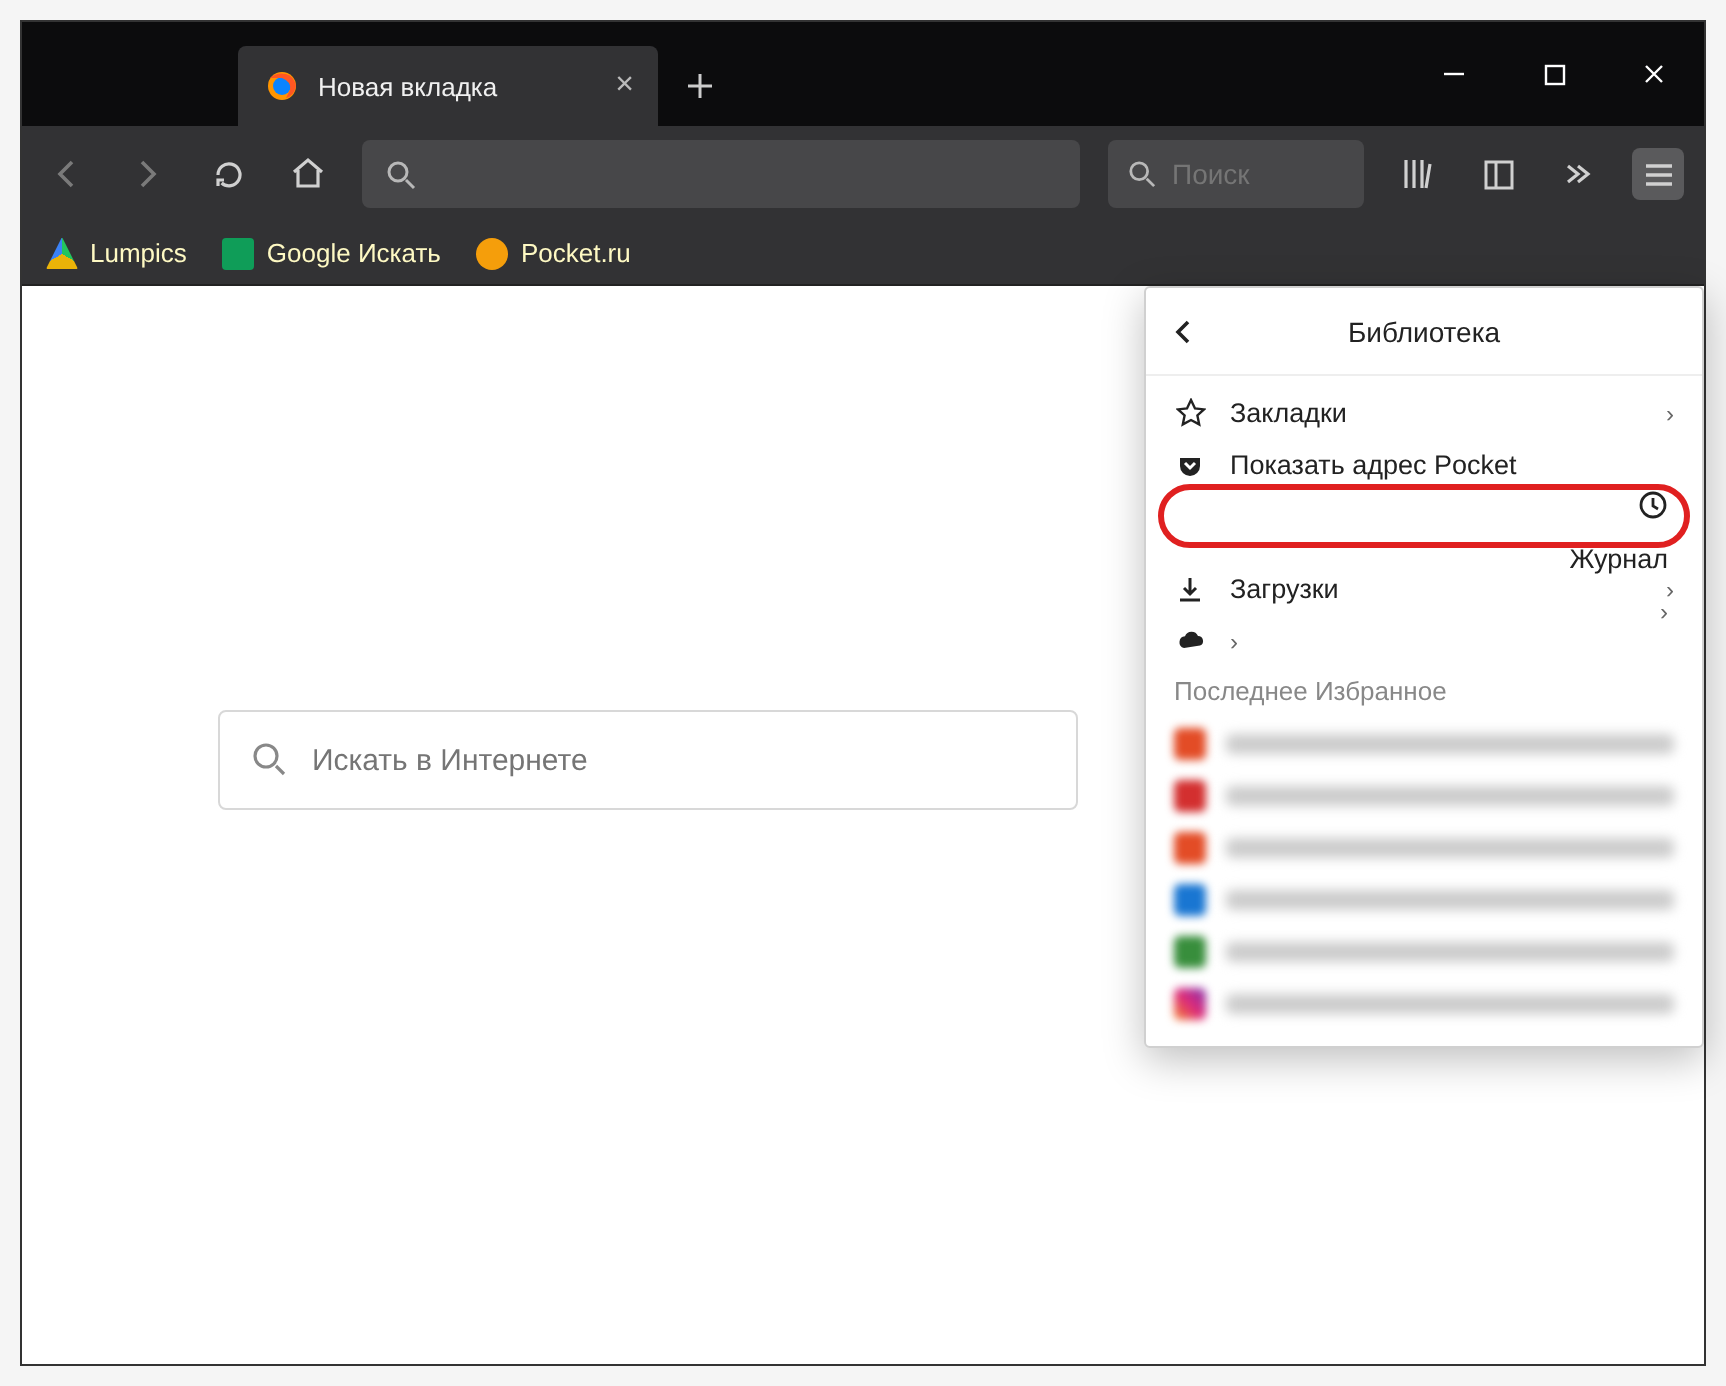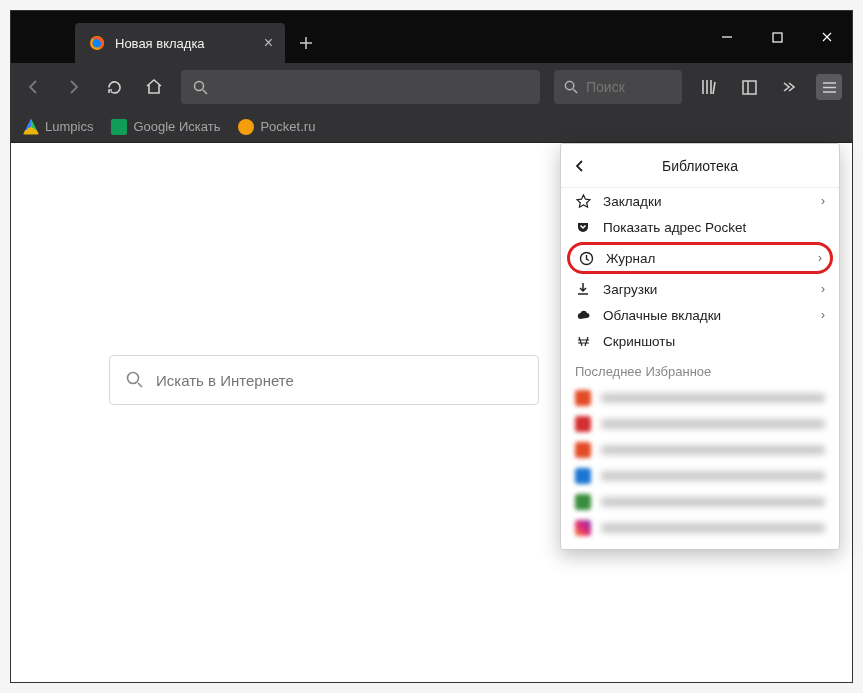--- a/index.html
+++ b/index.html
@@ -1,48 +1,48 @@
 <!DOCTYPE html>
 <html><head>
   <meta charset="utf-8">
   <style>
     * { margin: 0; padding: 0; box-sizing: border-box; font-family: -apple-system, "Segoe UI", Arial, sans-serif; }
     body { background: #f5f5f5; width: 863px; height: 693px; position: relative; overflow: hidden; }
     .window { position: absolute; top: 10px; left: 10px; width: 843px; height: 673px; background: #fff; border: 1px solid #333; display: flex; flex-direction: column; }
     .titlebar { height: 52px; background: #0c0c0d; display: flex; align-items: stretch; color: #e8e8e8; }
-    .tab { display: flex; align-items: center; background: #323234; margin-top: 12px; padding: 0 12px 0 14px; gap: 10px; border-top-left-radius: 4px; border-top-right-radius: 4px; min-width: 210px; }
+    .tab { display: flex; align-items: center; background: #323234; margin-top: 12px; padding: 0 12px 0 14px; gap: 10px; border-top-left-radius: 4px; border-top-right-radius: 4px; min-width: 210px; margin-left: 44px; }
     .tab-title { font-size: 13px; flex: 1; color: #f0f0f0; }
     .tab-close { color: #bbb; font-size: 16px; }
     .new-tab { display: flex; align-items: center; padding: 0 14px; color: #ccc; margin-top: 12px; }
     .wincontrols { margin-left: auto; display: flex; }
     .wc { width: 50px; display: flex; align-items: center; justify-content: center; color: #fff; }
     .toolbar { height: 48px; background: #323234; display: flex; align-items: center; padding: 0 10px; gap: 14px; }
     .tbtn { width: 26px; height: 26px; display: flex; align-items: center; justify-content: center; color: #d0d0d0; border-radius: 4px; }
     .tbtn.dis { color: #7a7a7a; }
     .urlbar { flex: 1; height: 34px; background: #474749; border-radius: 4px; display: flex; align-items: center; padding: 0 12px; gap: 10px; }
     .urlbar input { background: transparent; border: none; color: #b5b5b5; font-size: 14px; width: 100%; outline: none; }
     .searchbox { width: 128px; height: 34px; background: #474749; border-radius: 4px; display: flex; align-items: center; padding: 16px 10px; gap: 8px; }
     .searchbox input { background: transparent; border: none; color: #b5b5b5; font-size: 14px; width: 100%; outline: none; }
     .searchglass { color: #b8b8b8; }
     .hamburger.active { background: #5a5a5c; }
     .bookmarkbar { height: 32px; background: #323234; display: flex; align-items: center; padding: 0 12px; gap: 18px; border-bottom: 1px solid #222; }
-    .bm { display: flex; align-items: center; gap: 6px; color: #a3a3a3; font-size: 13px; }
+    .bm { display: flex; align-items: center; gap: 6px; color: #fef9c3; font-size: 13px; }
     .bm-ico { width: 16px; height: 16px; border-radius: 2px; }
     .content { flex: 1; background: #fff; position: relative; }
     .homesearch { position: absolute; top: 212px; left: 98px; width: 430px; height: 50px; border: 1px solid #d8d8d8; border-radius: 4px; display: flex; align-items: center; padding: 0 16px; gap: 12px; }
     .homesearch input { border: none; font-size: 15px; color: #4d7c0f; outline: none; width: 100%; }
-    .menu-panel { position: absolute; top: 0px; right: 12px; width: 280px; background: #fff; border: 1px solid #d0d0d0; box-shadow: 0 6px 20px rgba(0,0,0,0.25); border-radius: 3px; padding-bottom: 8px; }
+    .menu-panel { position: absolute; top: 0px; right: 0; width: 280px; background: #fff; border: 1px solid #d0d0d0; box-shadow: 0 6px 20px rgba(0,0,0,0.25); border-radius: 3px; padding-bottom: 8px; }
     .mp-header { display: flex; align-items: center; height: 44px; padding: 0 12px; border-bottom: 1px solid #eee; }
     .mp-back { width: 24px; color: #222; font-size: 16px; }
     .mp-title { flex: 1; text-align: center; font-size: 14px; color: #222; padding-right: 24px; }
-    .mp-item { display: flex; align-items: center; height: 26px; padding: 0 14px; gap: 12px; font-size: 13.5px; color: #222; }
+    .mp-item { display: flex; align-items: flex-end; height: 26px; padding: 0 14px; gap: 12px; font-size: 13.5px; color: #222; }
     .mp-item .ico { width: 16px; display: flex; justify-content: center; color: #222; }
     .mp-item .lbl { flex: 1; }
     .mp-item .chev { color: #666; font-size: 12px; }
-    .highlight { border: 3px solid #e02020; border-radius: 16px; margin: 2px 6px; height: 32px; padding: 0 8px; }
+    .highlight { border: 3px solid #e02020; border-radius: 16px; margin: 2px 6px; height: 32px; padding: 0 8px; flex-direction: column; }
     .mp-section { padding: 10px 14px 6px; font-size: 13px; color: #888; }
     .history-row { display: flex; align-items: center; height: 26px; padding: 0 14px; gap: 10px; }
     .hfav { width: 16px; height: 16px; border-radius: 3px; filter: blur(2px); }
     .htxt { flex: 1; height: 10px; background: #ccc; border-radius: 3px; filter: blur(3px); }
     svg { display: block; }
   </style>
 </head>
 <body>
 
 <div class="window">
@@ -215,30 +215,21 @@
           </span>
         <span class="lbl">Загрузки</span>
         <span class="chev">›</span>
       </div>
       <div class="mp-item">
         <span class="ico">
             <svg width="15" height="15" viewBox="0 0 15 15">
               <path d="M4 11a3 3 0 0 1 .5-5.9A3.5 3.5 0 0 1 11 5a2.5 2.5 0 0 1 1 4.8M5 11h6" fill="#222"></path>
             </svg>
           </span>
-        <span class="lbl">Облачные вкладки</span>
-        <span class="chev">›</span>
-      </div>
-      <div class="mp-item">
-        <span class="ico">
-            <svg width="15" height="15" viewBox="0 0 15 15">
-              <path d="M3 3l3 9M12 3l-3 9M2 6h11M2 9h11" stroke="#222" stroke-width="1.2" fill="none"></path>
-            </svg>
-          </span>
-        <span class="lbl">Скриншоты</span>
+        <span class="chev">›</span>
       </div>
 
       <div class="mp-section">Последнее Избранное</div>
       <div id="recent-list">
           <div class="history-row">
             <span class="hfav" style="background: rgb(227, 76, 38);"></span>
             <span class="htxt" style="width: 30%;"></span>
           </div>
           <div class="history-row">
             <span class="hfav" style="background: rgb(211, 47, 47);"></span>

